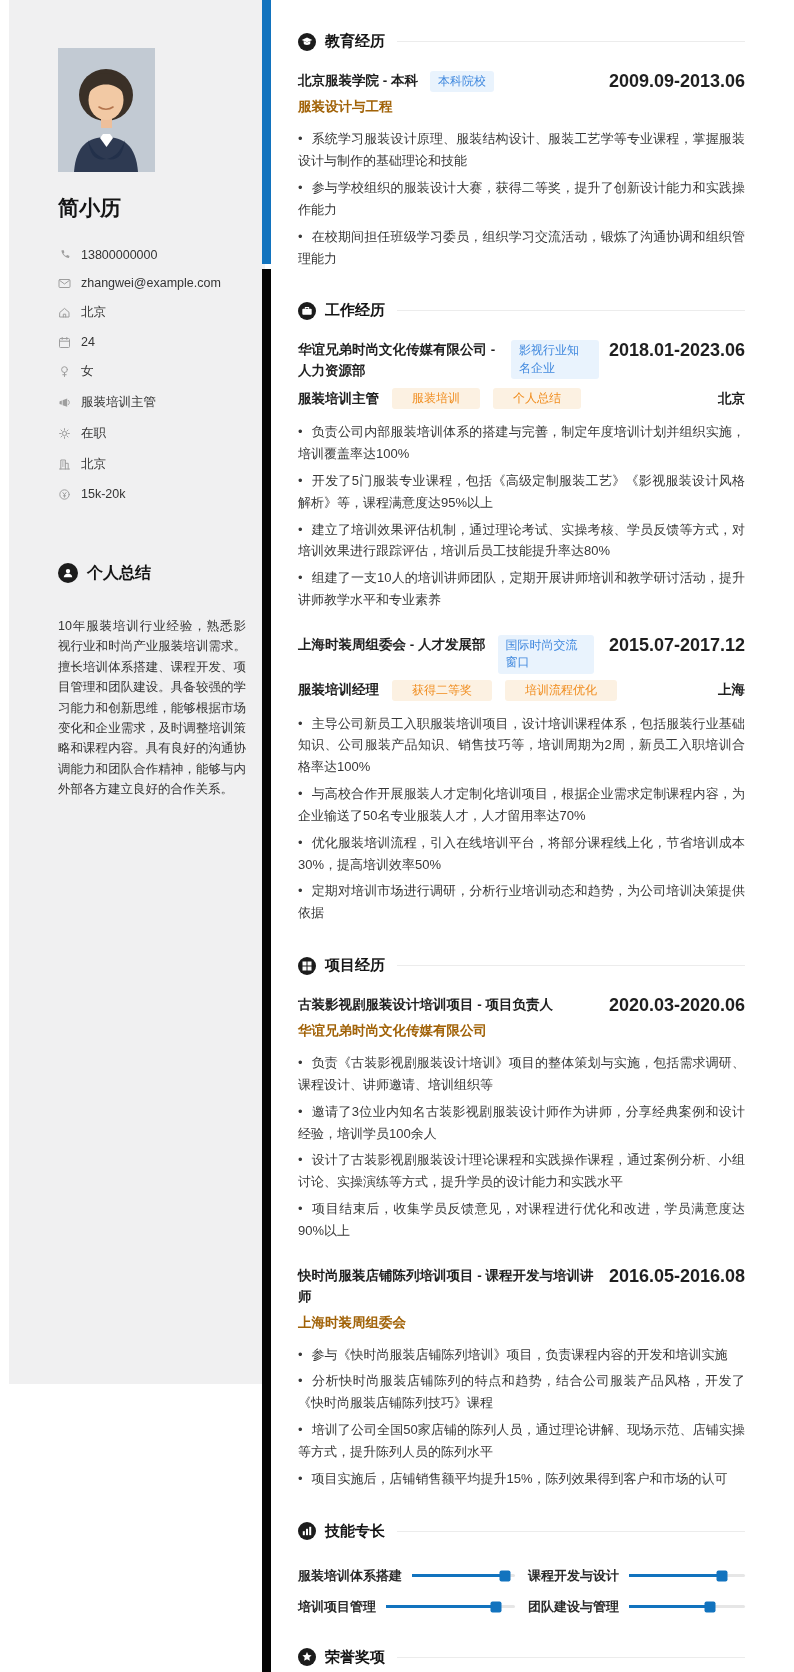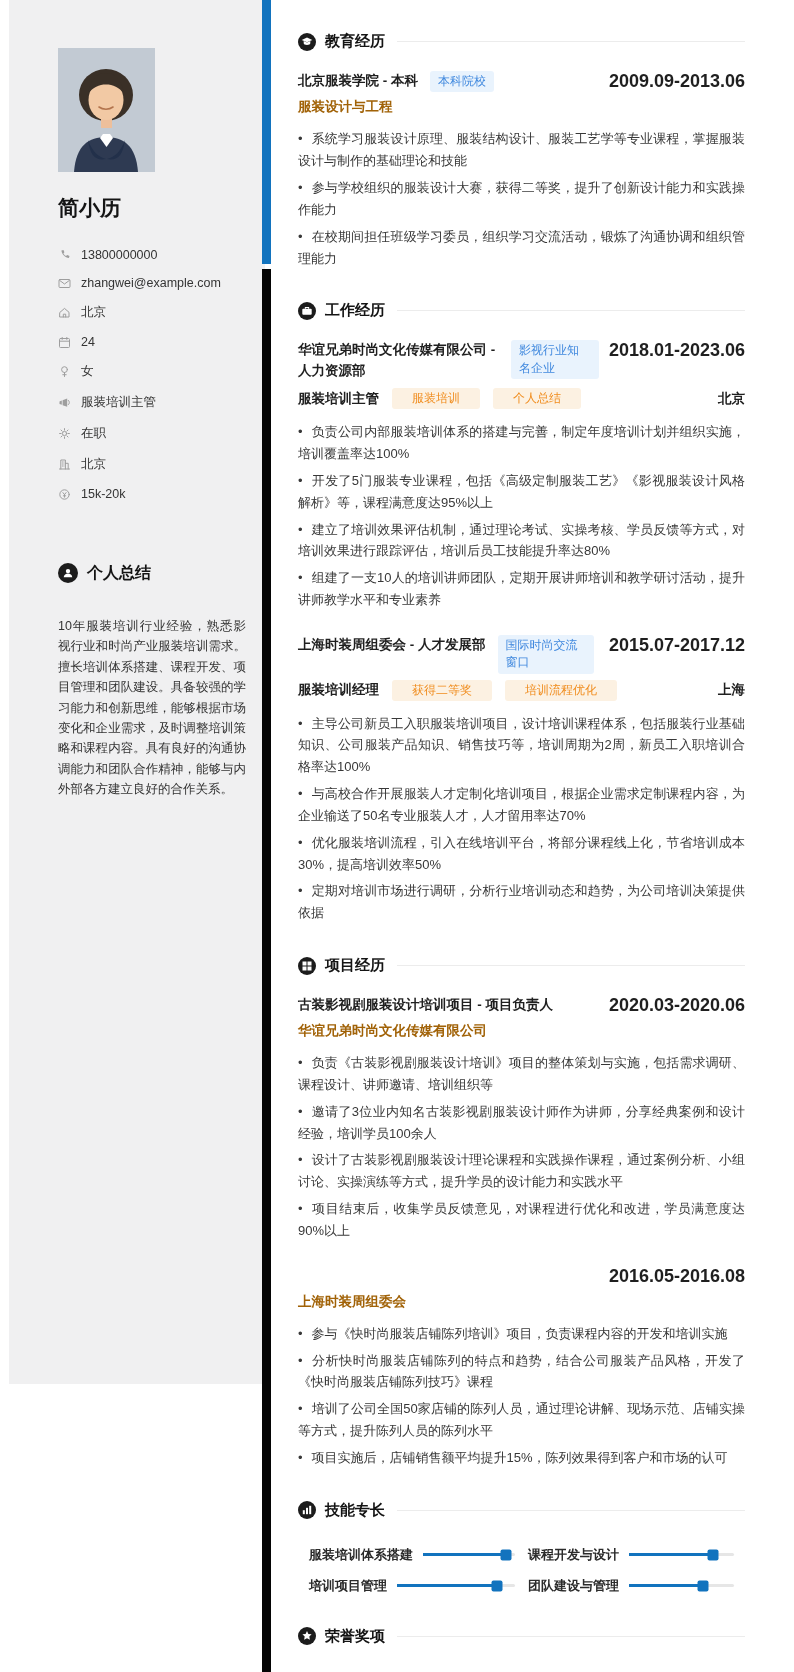--- a/index.html
+++ b/index.html
@@ -54,21 +54,21 @@
   .tag {
     margin-left:13px; background:#FCF1E2; color:#F08C1D; font-size:12px;
     padding:2px 20px; border-radius:3px; white-space:nowrap;
   }
   .loc { margin-left:auto; font-weight:bold; font-size:13.5px; color:#1f1f1f; }
   .subtitle { font-weight:bold; font-size:13.5px; color:#a16207; margin:4px 0 12px; }
   .bullet { font-size:13px; color:#383838; line-height:1.68; margin:0 0 5px; text-align:justify; }
   .dot { margin-right:9px; }
 
   
-  .skill-grid { display:grid; grid-template-columns:1fr 1fr; column-gap:26px; row-gap:18px; margin:26px 11px 6px;gap:13px; }
+  .skill-grid { display:grid; grid-template-columns:1fr 1fr; column-gap:26px; row-gap:18px; margin:26px 0 6px;gap:13px; }
   .skill { display:flex; align-items:center; }
   .skill-label { font-size:13px; font-weight:600; color:#2b2b2b; white-space:nowrap; margin-right:10px; }
   .slider { flex:1; height:2.5px; background:#e6e6e6; position:relative; border-radius:2px; }
   .slider-fill { position:absolute; left:0; top:0; height:100%; width:var(--p,50%); background:#1273BE; }
   .slider-handle {
     position:absolute; top:50%; left:var(--p,50%); width:11px; height:11px;
     background:#1273BE; border-radius:2px; transform:translate(-50%,-50%);
   }
 
   svg .st { stroke:#9e9e9e; stroke-width:1; fill:none; stroke-linecap:round; stroke-linejoin:round; }
@@ -273,20 +273,21 @@
       <div class="bullets">
           <p class="bullet"><span class="dot">•</span>负责《古装影视剧服装设计培训》项目的整体策划与实施，包括需求调研、课程设计、讲师邀请、培训组织等</p>
           <p class="bullet"><span class="dot">•</span>邀请了3位业内知名古装影视剧服装设计师作为讲师，分享经典案例和设计经验，培训学员100余人</p>
           <p class="bullet"><span class="dot">•</span>设计了古装影视剧服装设计理论课程和实践操作课程，通过案例分析、小组讨论、实操演练等方式，提升学员的设计能力和实践水平</p>
           <p class="bullet"><span class="dot">•</span>项目结束后，收集学员反馈意见，对课程进行优化和改进，学员满意度达90%以上</p>
         </div>
     </div>
 
     <div class="entry">
       <div class="entry-head">
+        <span class="entry-title">快时尚服装店铺陈列培训项目 - 课程开发与培训讲师</span>
         <span class="date">2016.05-2016.08</span>
       </div>
       <div class="subtitle">上海时装周组委会</div>
       <div class="bullets">
           <p class="bullet"><span class="dot">•</span>参与《快时尚服装店铺陈列培训》项目，负责课程内容的开发和培训实施</p>
           <p class="bullet"><span class="dot">•</span>分析快时尚服装店铺陈列的特点和趋势，结合公司服装产品风格，开发了《快时尚服装店铺陈列技巧》课程</p>
           <p class="bullet"><span class="dot">•</span>培训了公司全国50家店铺的陈列人员，通过理论讲解、现场示范、店铺实操等方式，提升陈列人员的陈列水平</p>
           <p class="bullet"><span class="dot">•</span>项目实施后，店铺销售额平均提升15%，陈列效果得到客户和市场的认可</p>
         </div>
     </div>

